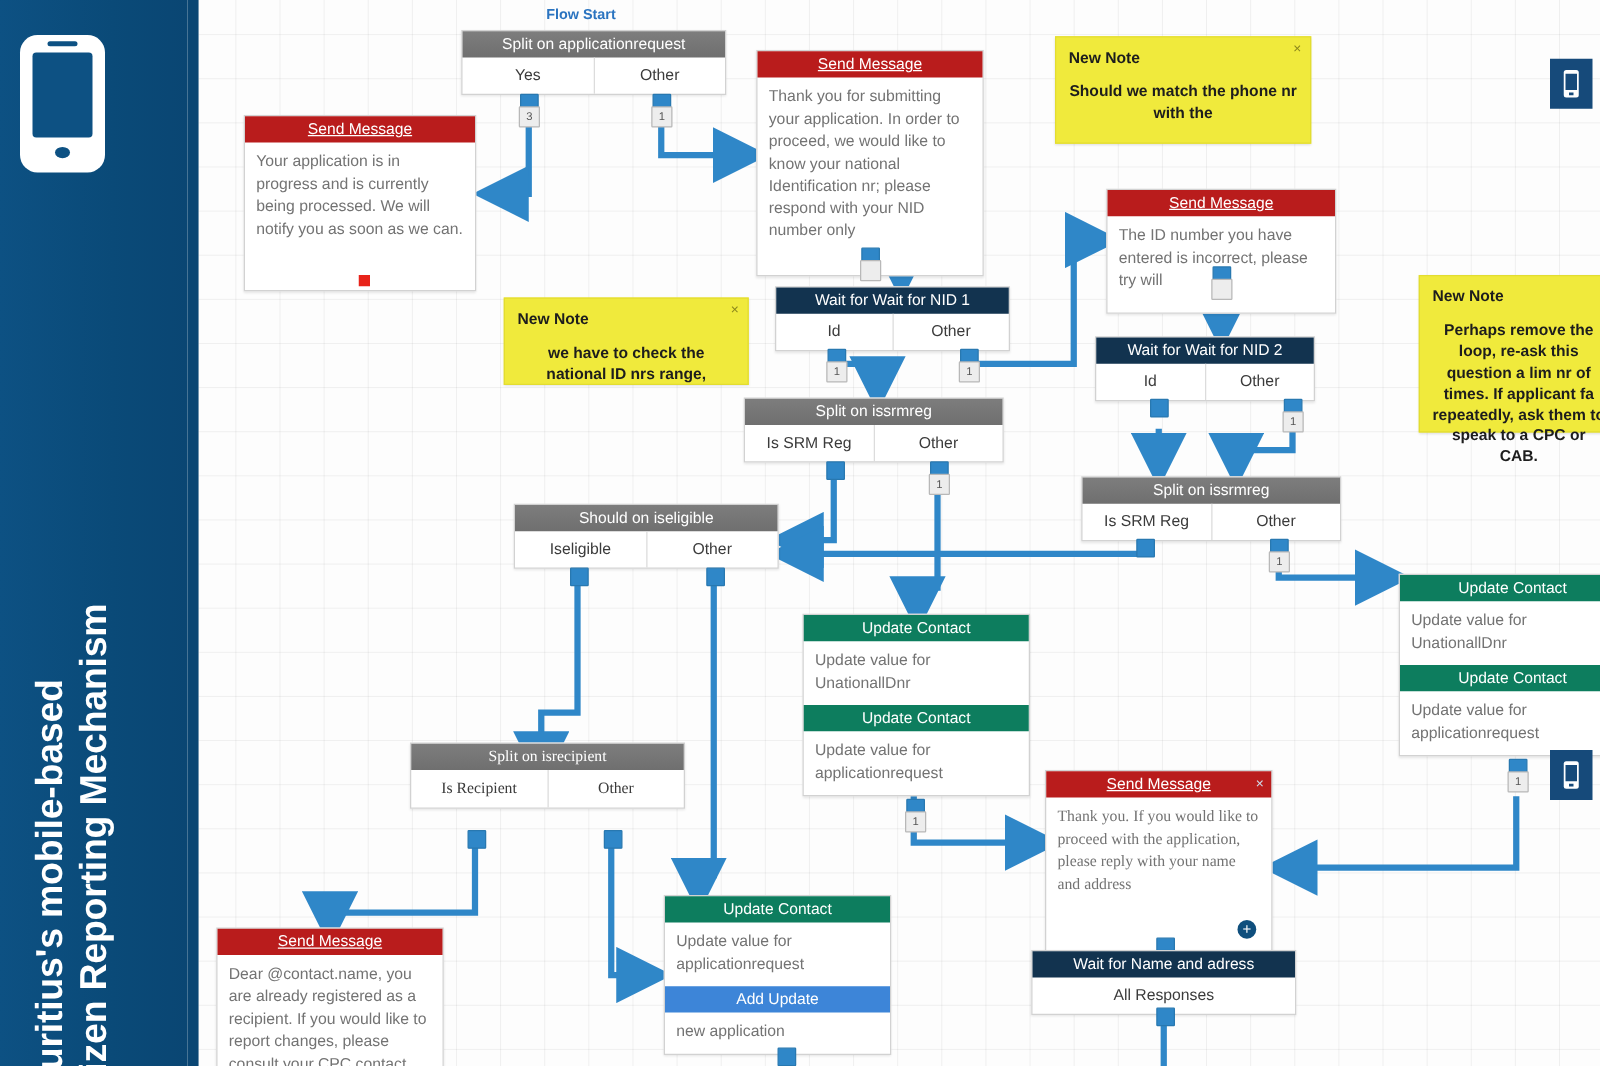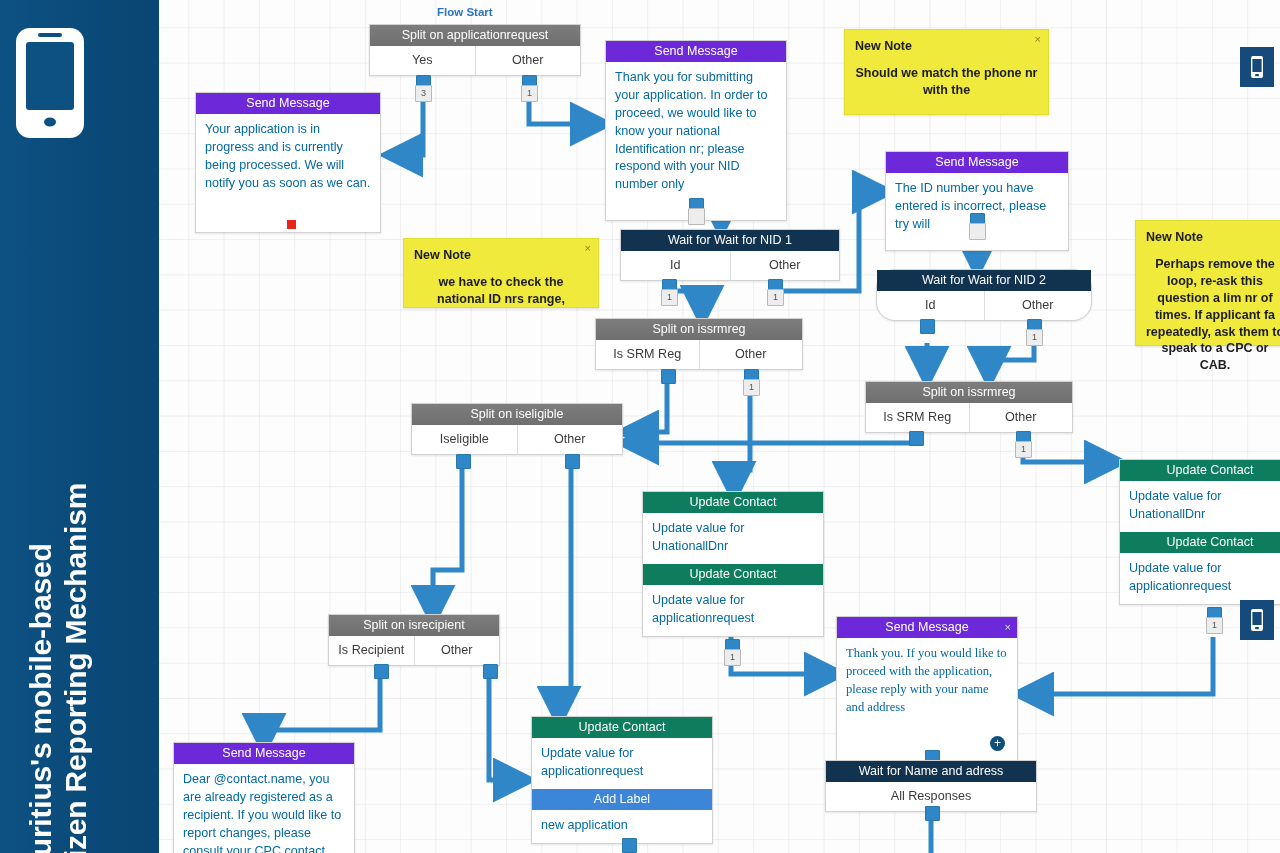--- a/index.html
+++ b/index.html
@@ -58,28 +58,28 @@
     border:1px solid #d2d2d2;
     box-sizing:border-box;
     box-shadow:0 1px 2px rgba(0,0,0,0.10);
   }
   .hdr{
     height:21px;line-height:21px;
     text-align:center;color:#ffffff;
     font-size:12.5px;
     overflow:hidden;white-space:nowrap;
   }
-  .hdr.send    {background:#6d28d9;}
+  .hdr.send    {background:#b91c1c;text-decoration:underline;}
   .hdr.split   {background:linear-gradient(to bottom,#7d7d7d,#6f6f6f);}
   .hdr.wait    {background:#12334f;}
   .hdr.update  {background:#0d7d5e;}
   .hdr.label   {background:#3d85d8;}
   .body{
     padding:7px 9px 8px 9px;
-    font-size:12.6px;color:#0369a1;line-height:1.42;
+    font-size:12.6px;color:#737373;line-height:1.42;
   }
   .hdr .x{
     position:absolute;right:6px;top:0;line-height:21px;
     font-size:11px;color:#cfe0f0;
   }
 
   
   .cats{display:flex;}
   .cat{
     flex:1;text-align:center;
@@ -238,33 +238,33 @@
       <div class="ttl">New Note</div>
       <div class="txt">we have to check the national ID nrs range,</div>
     </div>
 
     <div class="note" style="left:976px;top:220px;width:160px;height:126px;">
 
       <div class="ttl">New Note</div>
       <div class="txt">Perhaps remove the loop, re-ask this question a lim nr of times. If applicant fa repeatedly, ask them to speak to a CPC or CAB.</div>
     </div>
 
-    <div class="node" style="left:461px;top:229px;width:220px;">
+    <div class="node" style="left:461px;top:229px;width:188px;">
       <div class="hdr wait">Wait for Wait for NID 1</div>
       <div class="cats">
         <div class="cat">Id</div>
         <div class="cat">Other</div>
       </div>
     </div>
     <div class="port" style="left:503px;top:279px;"></div>
     <div class="count" style="left:502px;top:289px;">1</div>
     <div class="port" style="left:609px;top:279px;"></div>
     <div class="count" style="left:608px;top:289px;">1</div>
 
-    <div class="node" style="left:717px;top:269px;width:216px;border-radius:19px;">
+    <div class="node" style="left:717px;top:269px;width:176px;">
       <div class="hdr wait">Wait for Wait for NID 2</div>
       <div class="cats">
         <div class="cat">Id</div>
         <div class="cat">Other</div>
       </div>
     </div>
     <div class="port" style="left:761px;top:319px;"></div>
     <div class="port" style="left:868px;top:319px;"></div>
     <div class="count" style="left:867px;top:329px;">1</div>
 
@@ -284,30 +284,30 @@
       <div class="cats">
         <div class="cat">Is SRM Reg</div>
         <div class="cat">Other</div>
       </div>
     </div>
     <div class="port" style="left:750px;top:431px;"></div>
     <div class="port" style="left:857px;top:431px;"></div>
     <div class="count" style="left:856px;top:441px;">1</div>
 
     <div class="node" style="left:252px;top:403px;width:212px;">
-      <div class="hdr split">Split on iseligible</div>
+      <div class="hdr split">Should on iseligible</div>
       <div class="cats">
         <div class="cat">Iseligible</div>
         <div class="cat">Other</div>
       </div>
     </div>
     <div class="port" style="left:297px;top:454px;"></div>
     <div class="port" style="left:406px;top:454px;"></div>
 
-    <div class="node" style="left:169px;top:614px;width:172px;">
+    <div class="node" style="left:169px;top:594px;width:220px;font-family:Liberation Serif, serif;">
       <div class="hdr split">Split on isrecipient</div>
       <div class="cats">
         <div class="cat">Is Recipient</div>
         <div class="cat">Other</div>
       </div>
     </div>
     <div class="port" style="left:215px;top:664px;"></div>
     <div class="port" style="left:324px;top:664px;"></div>
 
     <div class="node" style="left:483px;top:491px;width:182px;">
@@ -334,21 +334,21 @@
         <span class="x">×</span>
       </div>
       <div class="body" style="min-height:110px;font-family:Liberation Serif, serif;">Thank you. If you would like to proceed with the application, please reply with your name and address</div>
       <div class="plus-badge" style="left:153px;top:119px;">+</div>
     </div>
     <div class="port" style="left:766px;top:750px;"></div>
 
     <div class="node" style="left:372px;top:716px;width:182px;">
       <div class="hdr update">Update Contact</div>
       <div class="body">Update value for applicationrequest</div>
-      <div class="hdr label">Add Label</div>
+      <div class="hdr label">Add Update</div>
       <div class="body">new application</div>
     </div>
     <div class="port" style="left:463px;top:838px;"></div>
 
     <div class="node" style="left:14px;top:742px;width:182px;">
       <div class="hdr send">Send Message</div>
       <div class="body" style="min-height:110px;">Dear @contact.name, you are already registered as a recipient. If you would like to report changes, please consult your CPC contact</div>
     </div>
 
     <div class="node" style="left:666px;top:760px;width:212px;">

